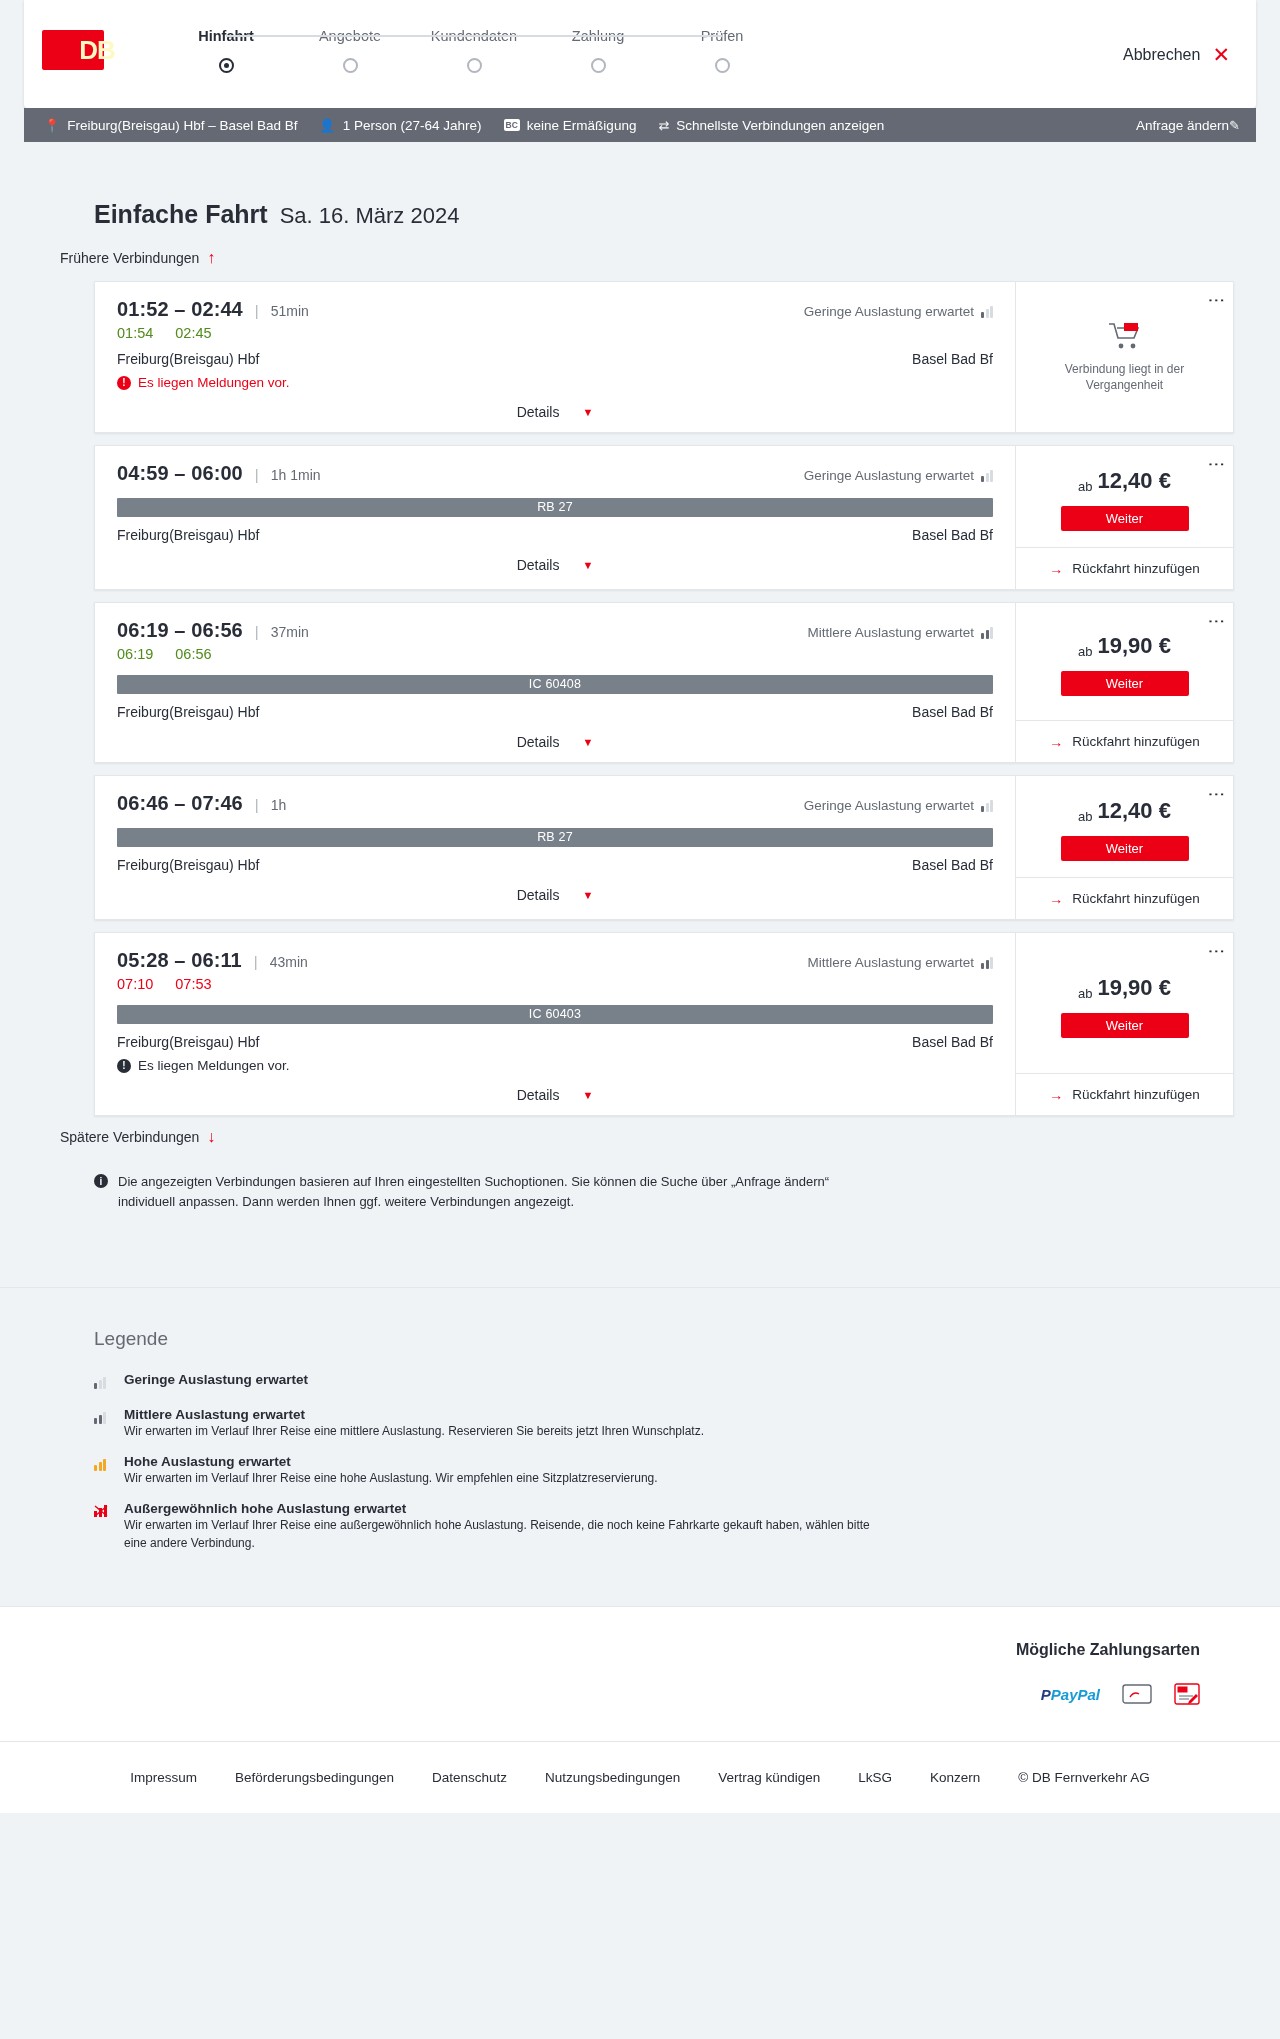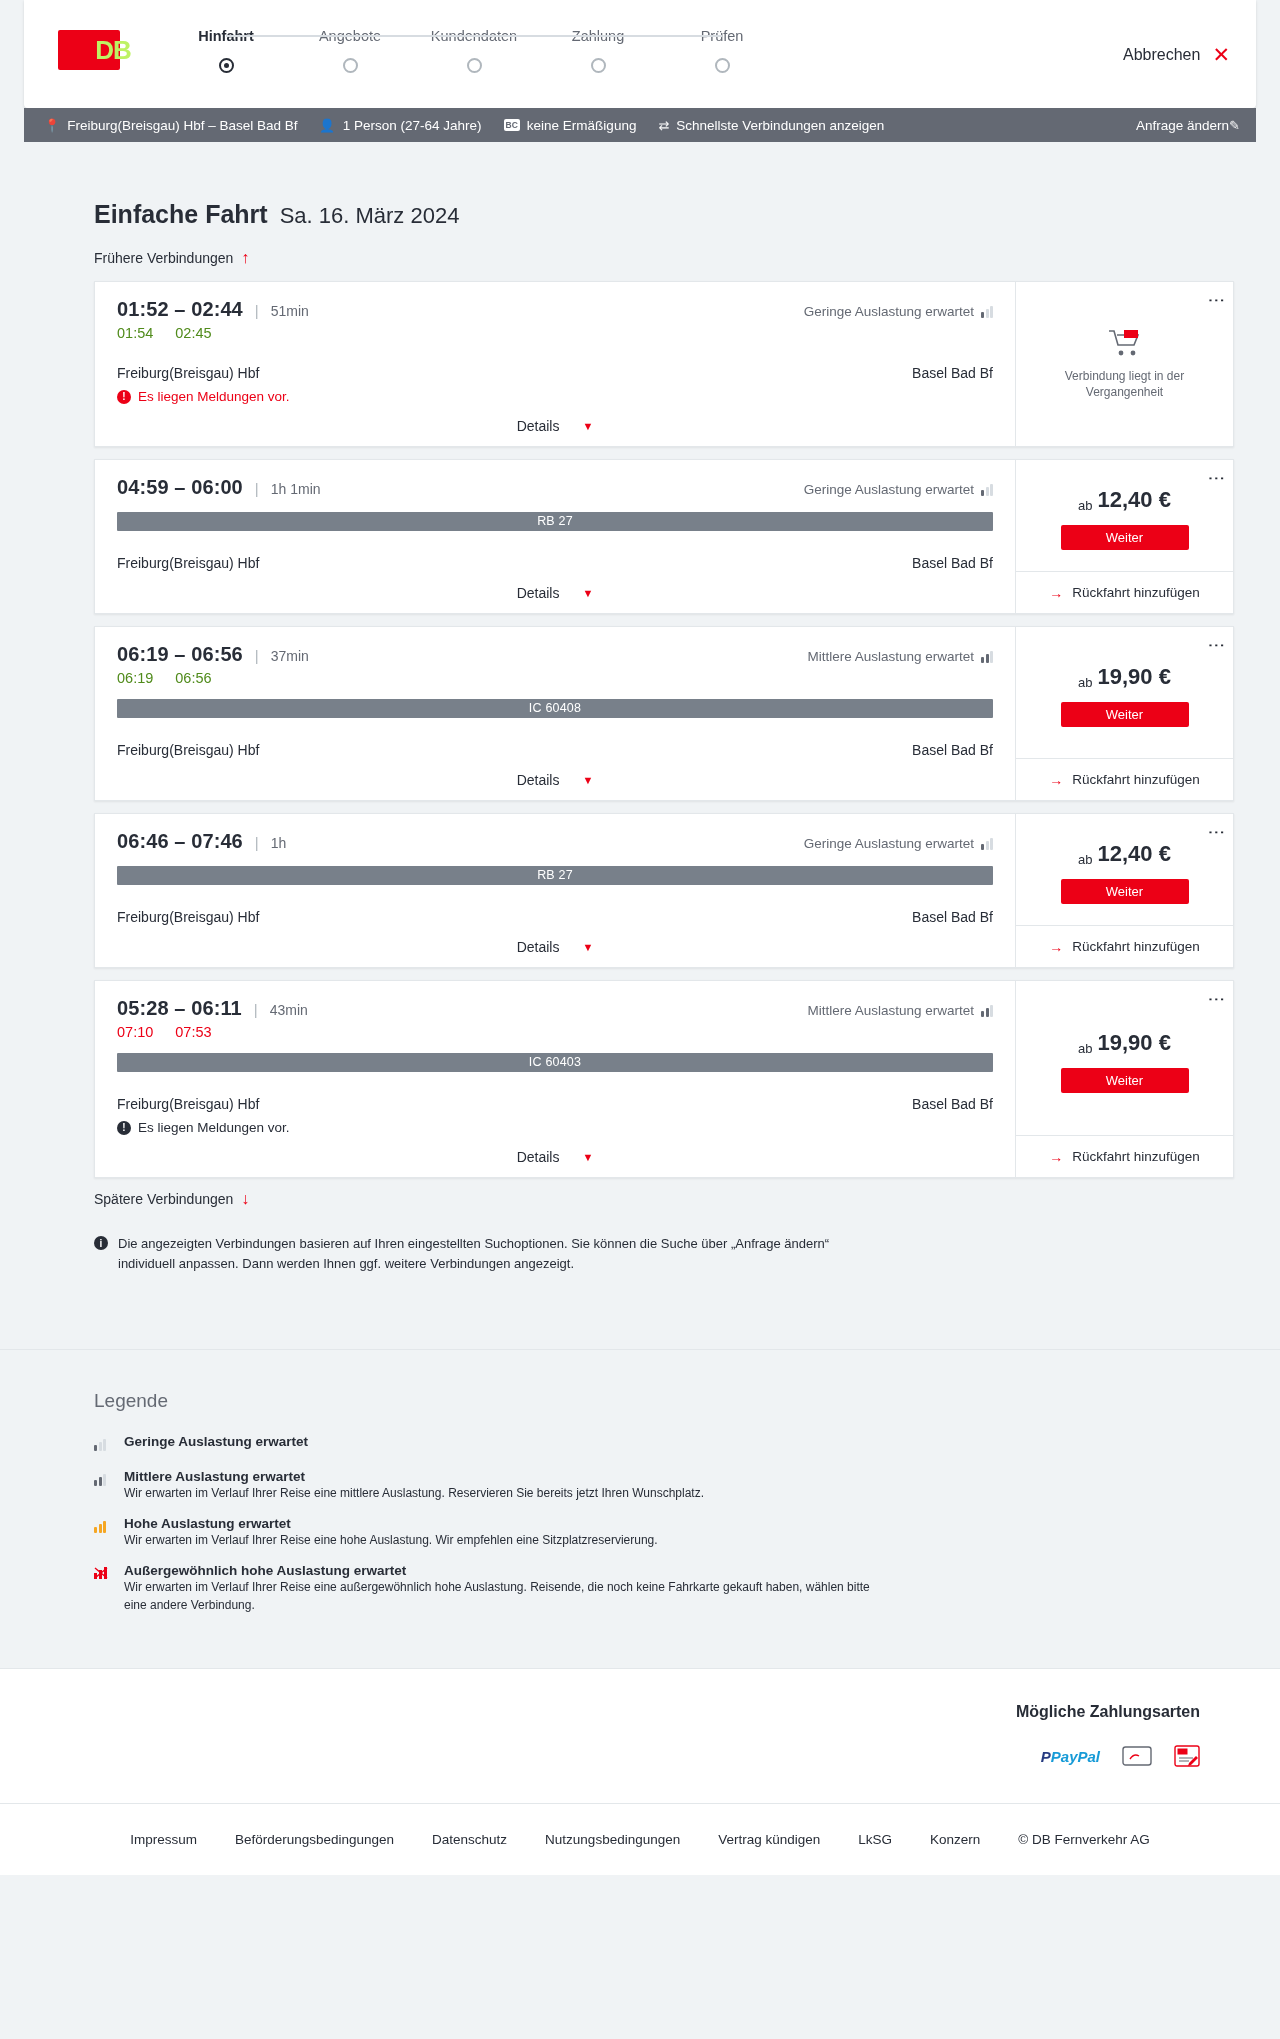--- a/index.html
+++ b/index.html
@@ -19,25 +19,25 @@
     width: 1232px;
     margin: 0 auto;
     border-bottom-left-radius: 4px;
     border-bottom-right-radius: 4px;
     box-shadow: 0 1px 3px rgba(0,0,0,.12);
     position: relative;
     height: 108px;
   }
   .db-logo {
     position: absolute;
-    left: 34px; top: 30px;
+    left: 18px; top: 30px;
     width: 62px; height: 40px;
     background: #ec0016;
     border-radius: 2px;
-    color: #bef264;
+    color: #fef9c3;
     font-weight: bold;
     font-size: 26px;
     display: flex; align-items: center; justify-content: center;
     letter-spacing: -1px;
     font-family: "Liberation Sans", sans-serif;
     padding-left: 48px;
   }
   .stepper {
     position: absolute;
     left: 140px; top: 28px;
@@ -139,21 +139,21 @@
   }
   .trip-title {
     margin: 58px 0 0 70px;
     font-size: 25px;
     display: flex; align-items: baseline; gap: 12px;
   }
   .trip-title b { font-weight: bold; }
   .trip-title span { font-weight: normal; font-size: 22px; }
 
   .earlier, .later {
-    margin-left: 70px;
+    margin-left: 36px;
     font-size: 14px;
     color: #282d37;
     display: inline-flex;
     align-items: center;
     gap: 8px;
     cursor: pointer;
   }
   .earlier { margin-top: 20px; }
   .arrow-red { color: #ec0016; font-size: 16px; }
 
@@ -220,21 +220,21 @@
     text-align: center;
     font-size: 12.5px;
     line-height: 19px;
     height: 19px;
     border-radius: 1px;
     letter-spacing: .2px;
   }
   .stations {
     display: flex;
     justify-content: space-between;
-    margin-top: 24px;
+    margin-top: 10px;
     font-size: 14px;
   }
   .warn {
     margin-top: 8px;
     font-size: 13.5px;
     display: flex; align-items: center; gap: 7px;
   }
   .warn.red { color: #ec0016; }
   .warn.dark { color: #282d37; }
   .warn-dot {

